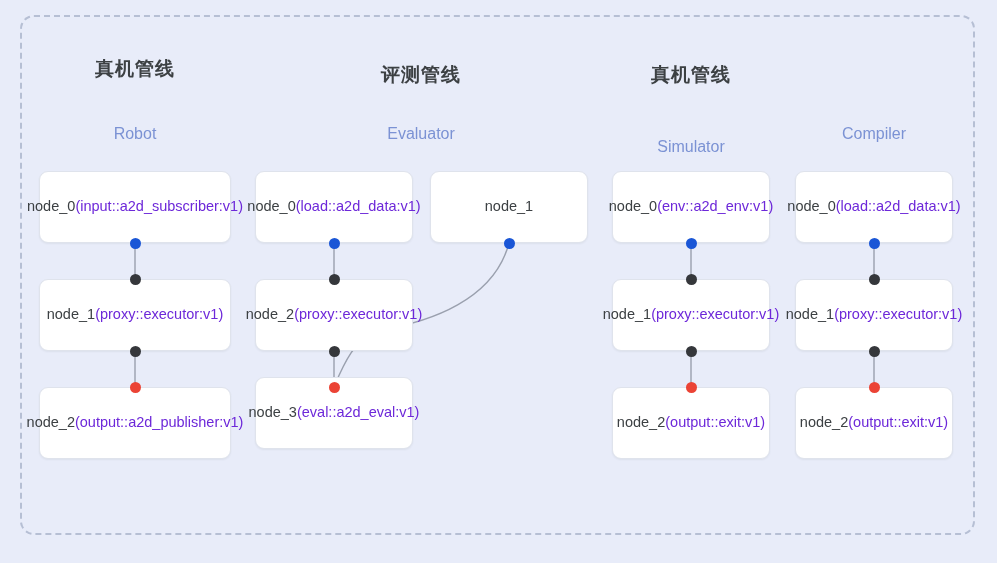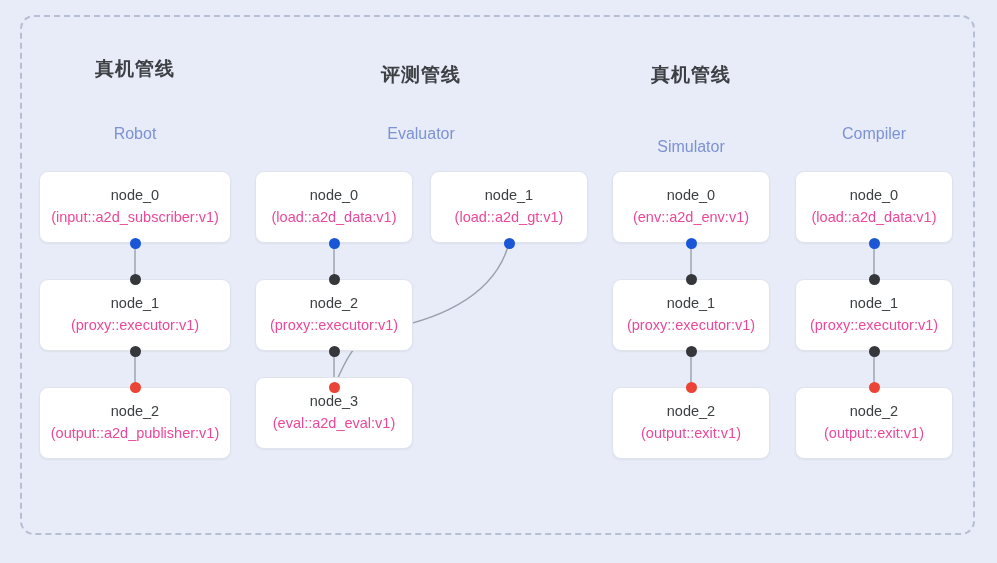--- a/index.html
+++ b/index.html
@@ -42,36 +42,36 @@
     color: #7b92d4;
     white-space: nowrap;
   }
   .node {
     position: absolute;
     background: #ffffff;
     border: 1px solid #dfe3ec;
     border-radius: 9px;
     box-shadow: 0 1px 2px rgba(60,64,67,0.07);
     display: flex;
-    flex-direction: column;
+    flex-direction: row;
     align-items: center;
     justify-content: center;
     text-align: center;
     padding: 6px 4px;
     z-index: 3;
   }
   .node-name {
     font-size: 14.5px;
     color: #3c4043;
     line-height: 1.5;
     white-space: nowrap;
   }
   .node-type {
     font-size: 14.5px;
-    color: #ec4899;
+    color: #6d28d9;
     line-height: 1.5;
     white-space: nowrap;
   }
   .port {
     position: absolute;
     width: 11px; height: 11px;
     border-radius: 50%;
     z-index: 5;
   }
   .port-blue  { background: #1a56d6; }
@@ -135,21 +135,20 @@
   <div class="col-title-en" style="left:255px; top:125px; width:332px;">Evaluator</div>
 
   <div class="node" style="left:255px; top:171px; width:158px; height:72px;">
     <div class="node-name">node_0</div>
     <div class="node-type">(load::a2d_data:v1)</div>
   </div>
   <div class="port port-blue" style="left:328.5px; top:237.5px;"></div>
 
   <div class="node" style="left:430px; top:171px; width:158px; height:72px;">
     <div class="node-name">node_1</div>
-    <div class="node-type">(load::a2d_gt:v1)</div>
   </div>
   <div class="port port-blue" style="left:503.5px; top:237.5px;"></div>
 
   <div class="node" style="left:255px; top:279px; width:158px; height:72px;">
     <div class="node-name">node_2</div>
     <div class="node-type">(proxy::executor:v1)</div>
   </div>
   <div class="port port-black" style="left:328.5px; top:273.5px;"></div>
   <div class="port port-black" style="left:328.5px; top:345.5px;"></div>
 

